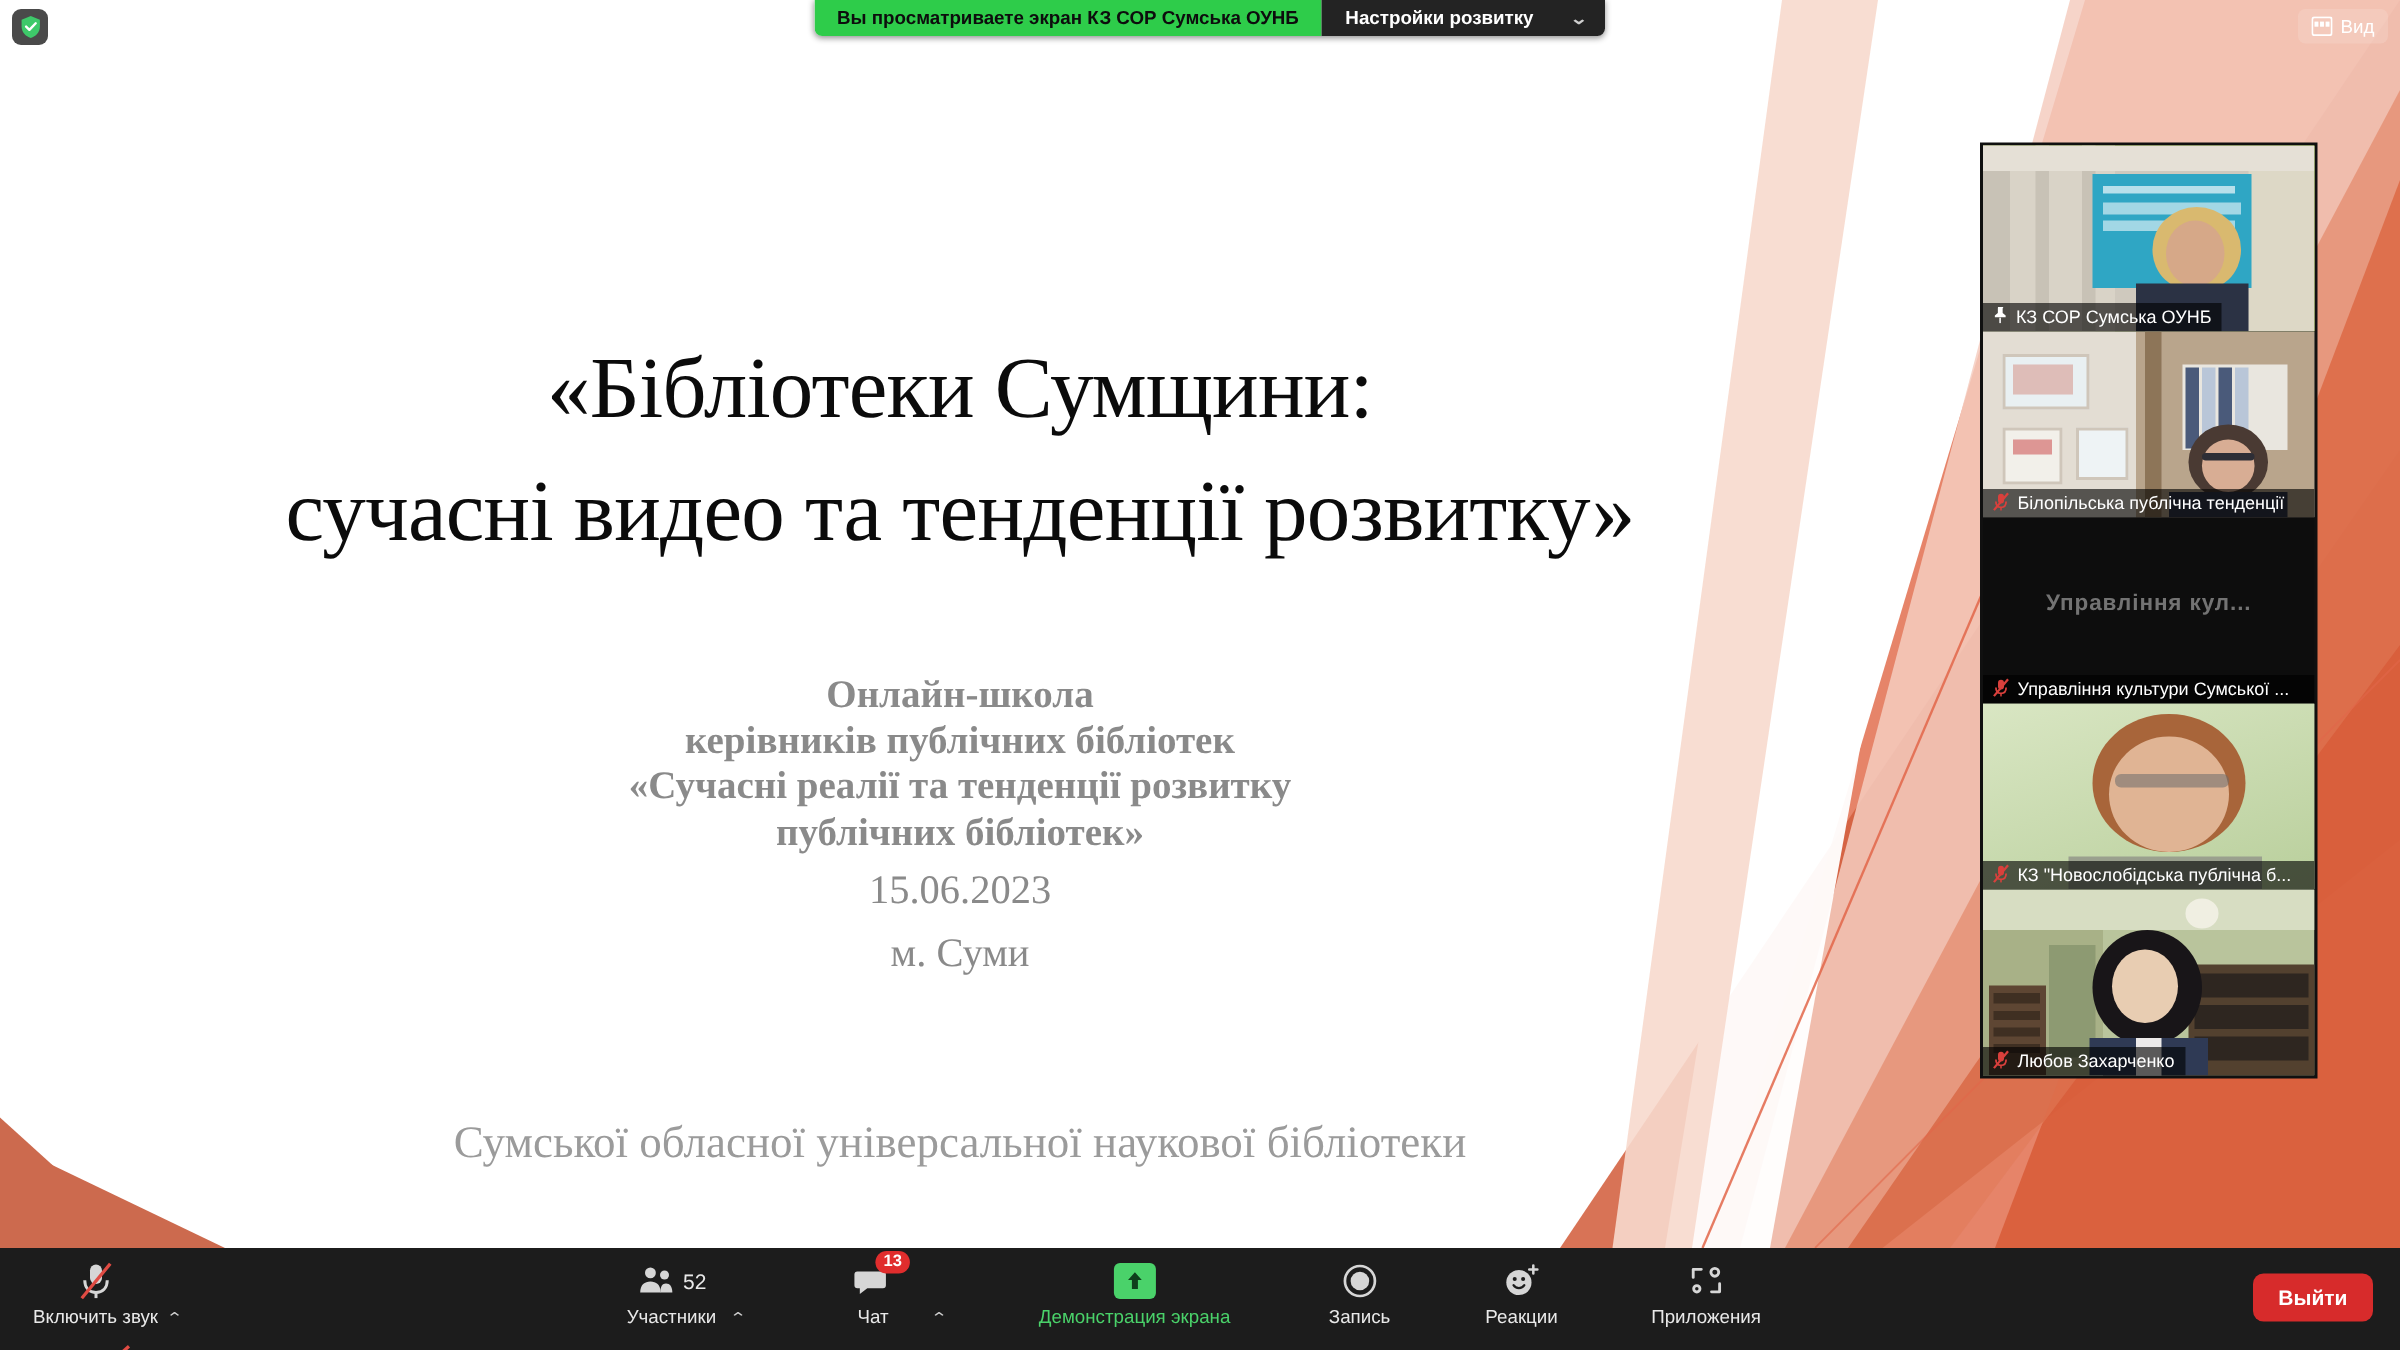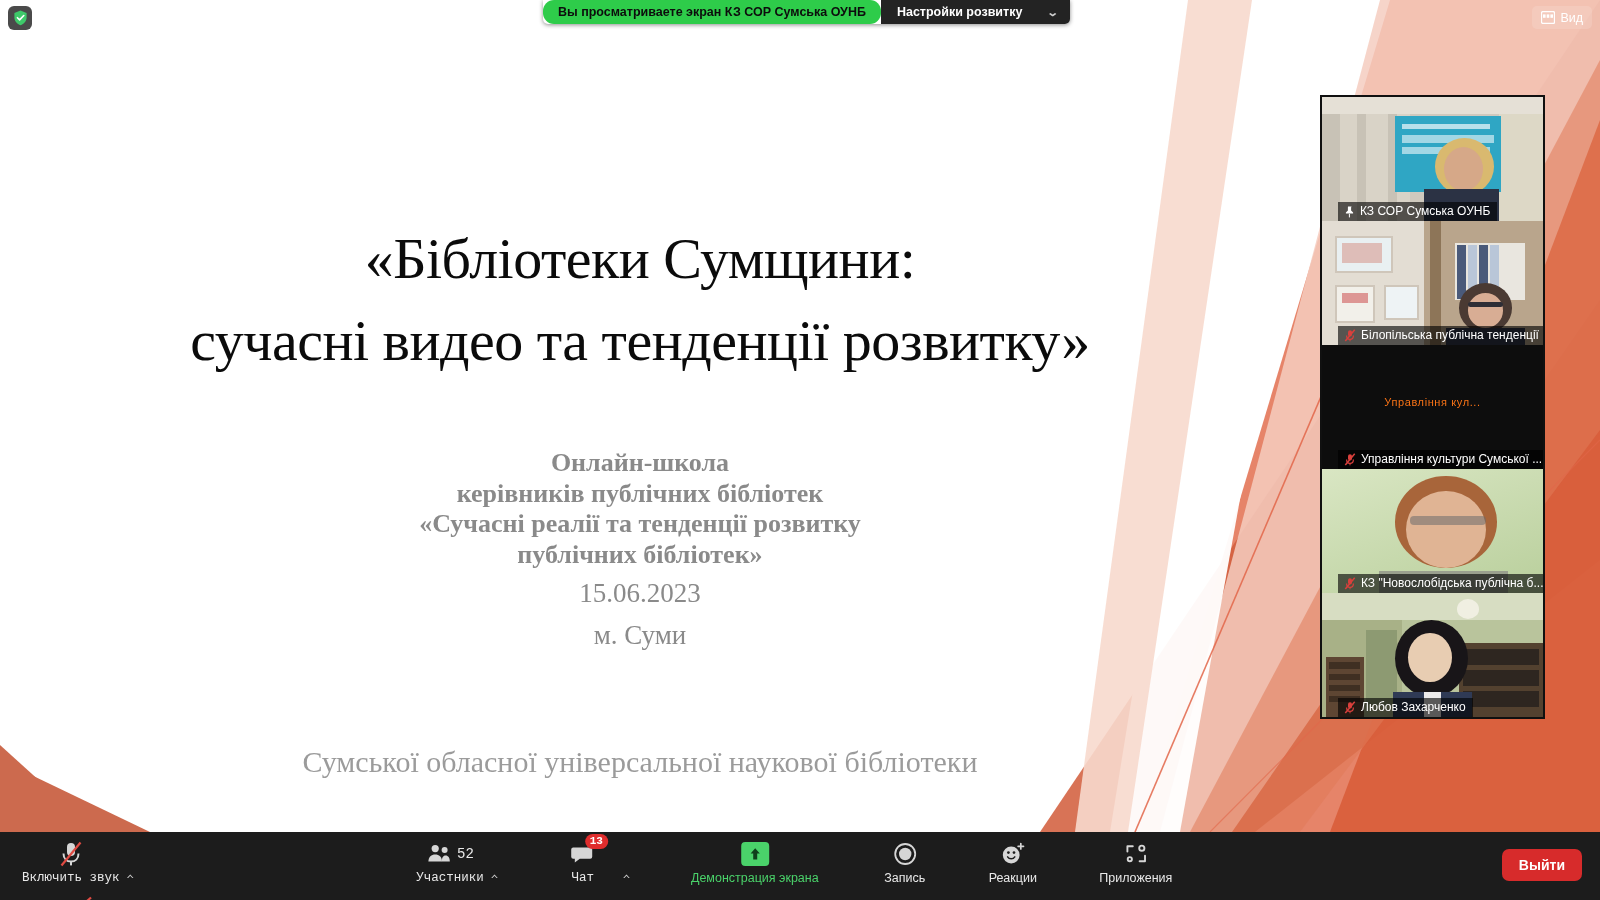--- a/index.html
+++ b/index.html
@@ -94,21 +94,20 @@
     z-index: 40;
   }
   .banner-green {
     background: #2ecc4a;
     color: #0d0d0d;
     font-size: 12.5px;
     font-weight: bold;
     display: flex; align-items: center;
     padding: 0 15px;
     white-space: nowrap;
-    border-radius: 11px;
   }
   .banner-dark {
     background: #232323;
     color: #ffffff;
     font-size: 12.5px;
     font-weight: bold;
     display: flex; align-items: center;
     padding: 0 12px 0 16px;
     white-space: nowrap;
     gap: 26px;
@@ -159,41 +158,41 @@
   .tile {
     position: relative;
     width: 221px; height: 124px;
     overflow: hidden;
     background: #111;
     margin-bottom: 0px;
   }
   .tile.active { outline: 2px solid #9acd32; outline-offset: -2px; }
   .tile-name {
     position: absolute;
-    left: 16px; bottom: 0;
+    left: 0; bottom: 0;
     max-width: 100%;
-    display: flex; align-items: flex-end; gap: 5px;
+    display: flex; align-items: flex-start; gap: 5px;
     background: rgba(0,0,0,0.62);
     color: #ffffff;
     font-size: 12px;
     padding: 2px 7px 3px 6px;
     white-space: nowrap;
     overflow: hidden;
     text-overflow: ellipsis;
     box-sizing: border-box;
   }
   .tile-name.full { width: 100%; }
   .avatar-name {
     position: absolute;
     left: 0; right: 0; top: 46%;
     transform: translateY(-50%);
     text-align: center;
-    color: #f97316;
-    font-size: 11px;
-    font-weight: normal;
+    color: #737373;
+    font-size: 15px;
+    font-weight: bold;
     letter-spacing: 0.6px;
   }
 
   
   .scene { position: absolute; inset: 0; }
   .s-blob { position: absolute; border-radius: 50%; }
   .s-rect { position: absolute; }
 
   
   .toolbar {
@@ -218,21 +217,21 @@
   .tb-ico { height: 28px; display: flex; align-items: center; justify-content: center; }
   .tb-lbl { color: #e9e9e9; font-size: 12.5px; margin-top: 3px; white-space: nowrap; }
   .tb-lbl.green { color: #4ad26a; }
   .tb-caret {
     align-self: flex-end;
     color: #cfcfcf; font-size: 10px;
     padding: 14px 4px 0 0;
     transform: scaleX(1.4);
     cursor: pointer;
   }
-  .tb-group { display: flex; align-items: center; font-family: Liberation Mono, monospace; }
+  .tb-group { display: flex; align-items: center; }
   .count-badge {
     position: absolute;
     top: 2px; left: 50%; margin-left: 2px;
     background: #e02d2d; color: #fff;
     font-size: 11px; font-weight: bold;
     border-radius: 9px;
     padding: 1px 5px;
     line-height: 13px;
   }
   .pcount { color: #e9e9e9; font-size: 14px; }

